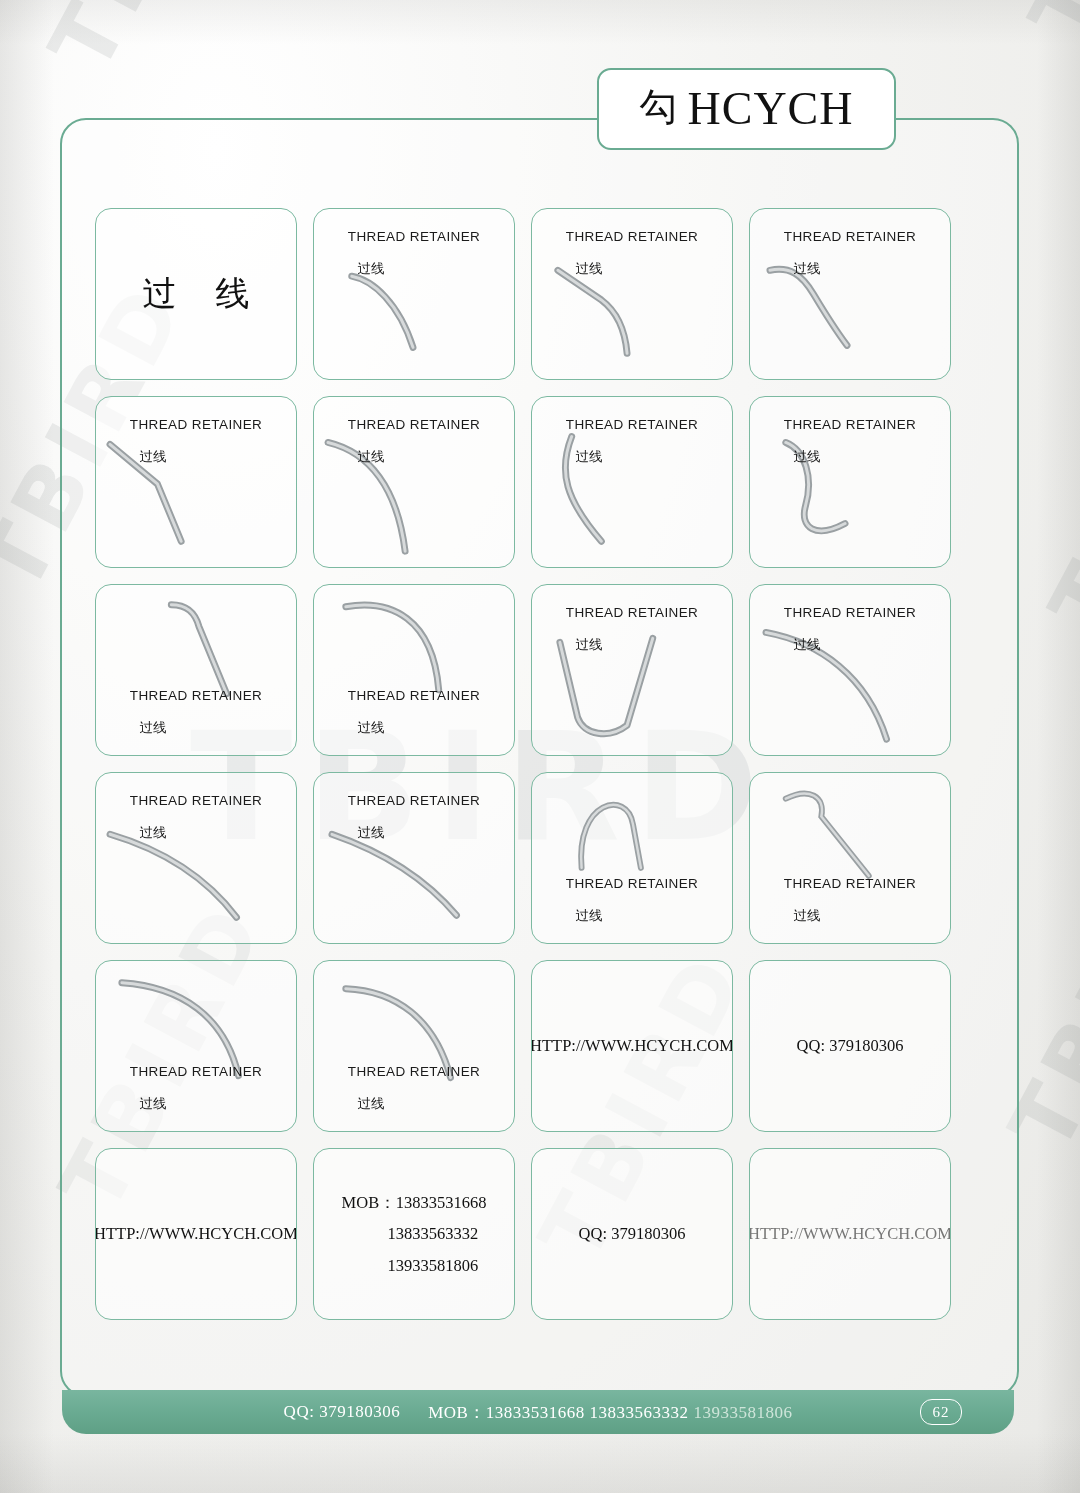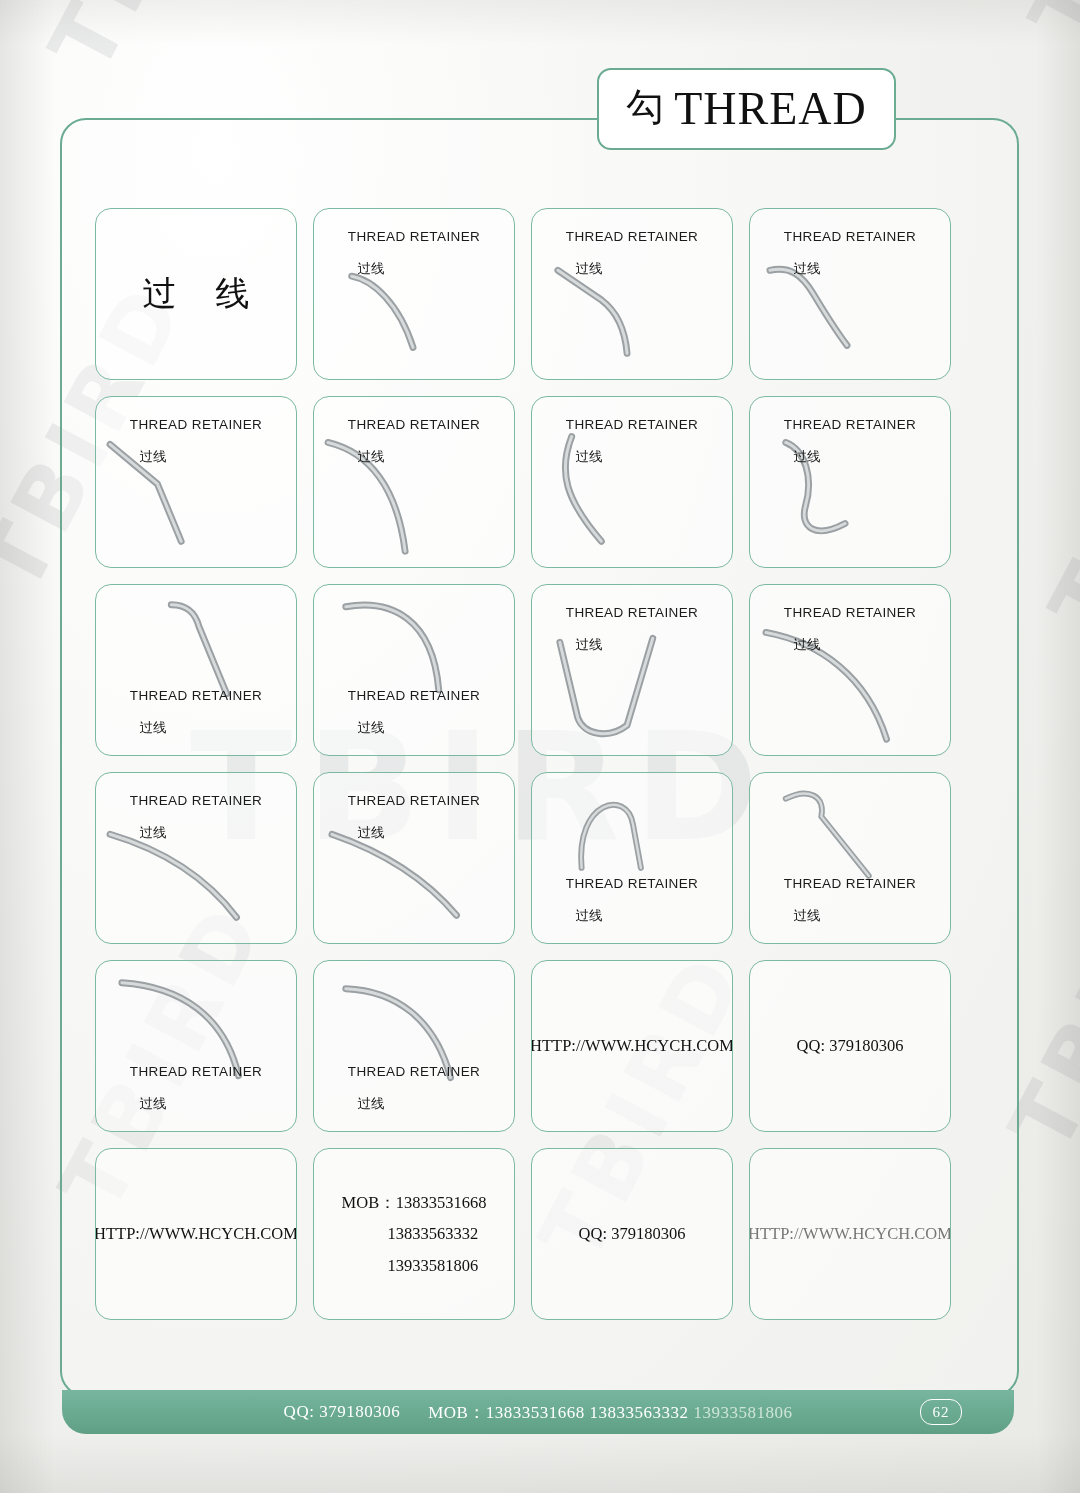--- a/index.html
+++ b/index.html
@@ -238,21 +238,21 @@
   <div class="wm wm-rot" style="left:-40px; top:560px;">TBIRD</div>
   <div class="wm wm-rot" style="left:1030px; top:600px;">TBIRD</div>
   <div class="wm wm-rot" style="left:40px; top:1180px;">TBIRD</div>
   <div class="wm wm-rot" style="left:520px; top:1230px;">TBIRD</div>
   <div class="wm wm-rot" style="left:990px; top:1120px;">TBIRD</div>
 
   <div id="frame"></div>
 
   <div id="title-box">
     <span class="cn">勾</span>
-    <span class="en">THREAD</span>
+    <span class="en">HCYCH</span>
   </div>
 
   <div id="grid">
 
     <div class="cell heading">
       <span class="heading-text">过 线</span>
     </div>
 
     <div class="cell lbl-top">
       <div class="labels">

